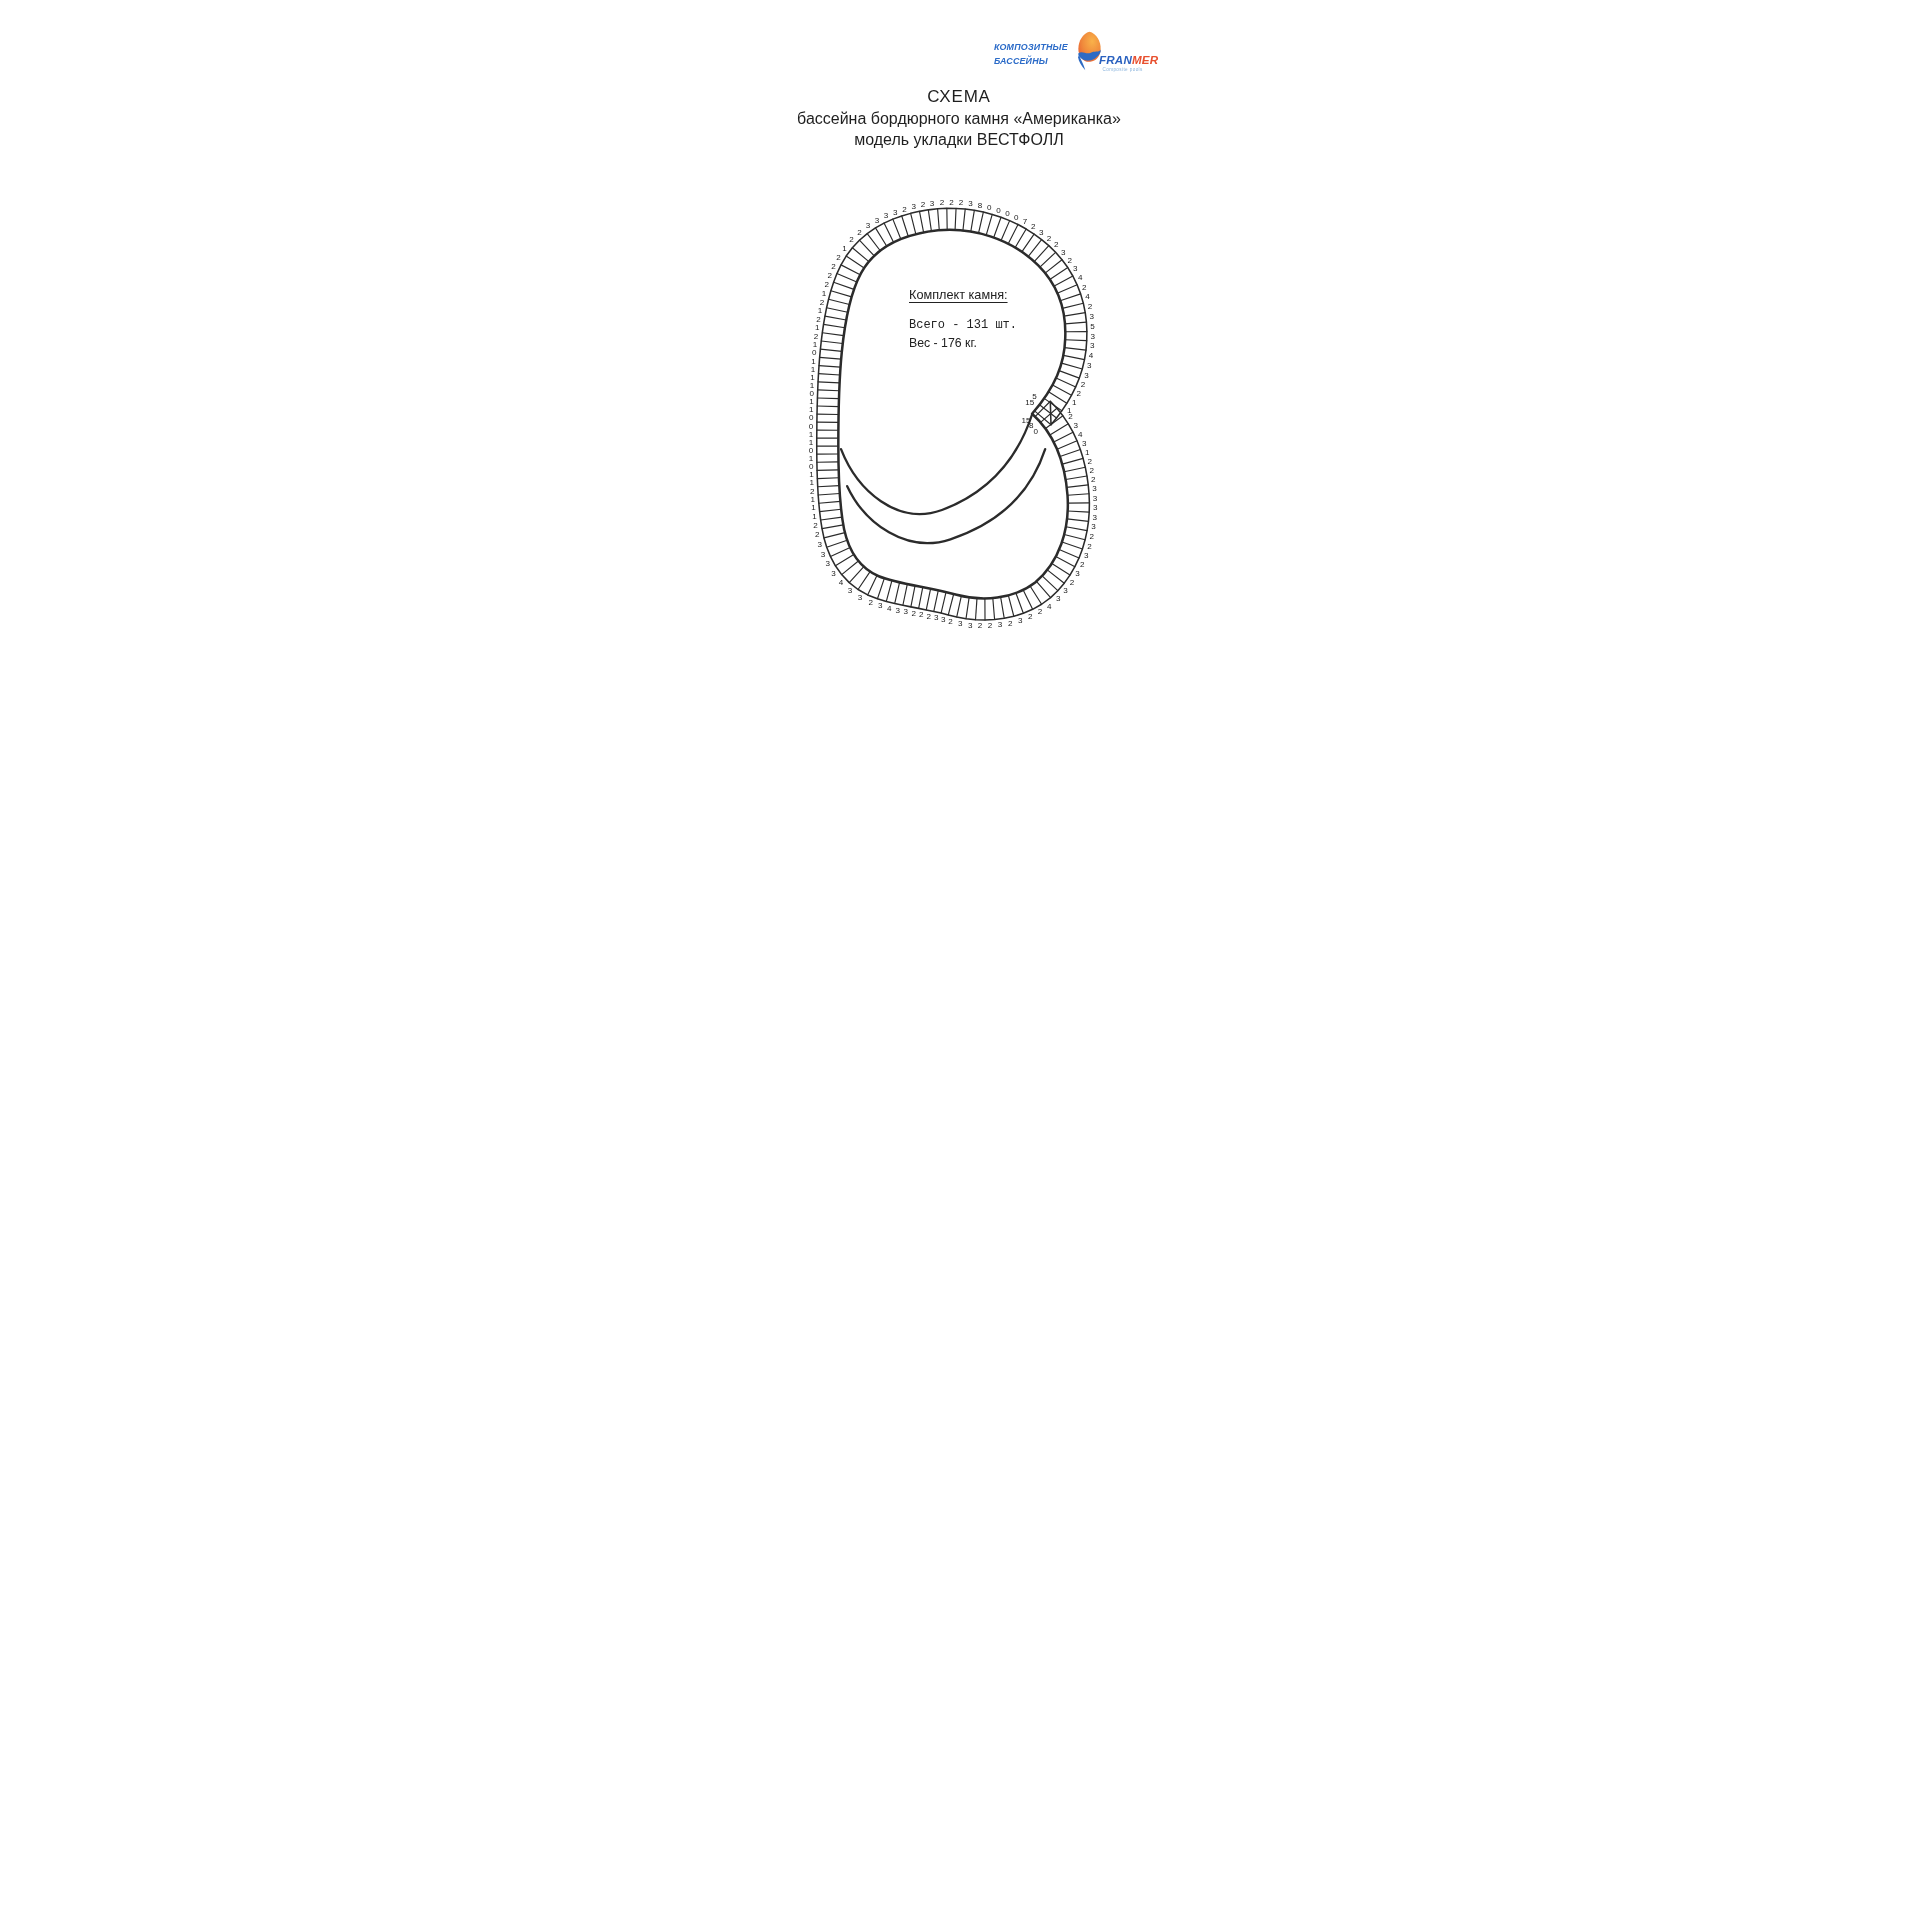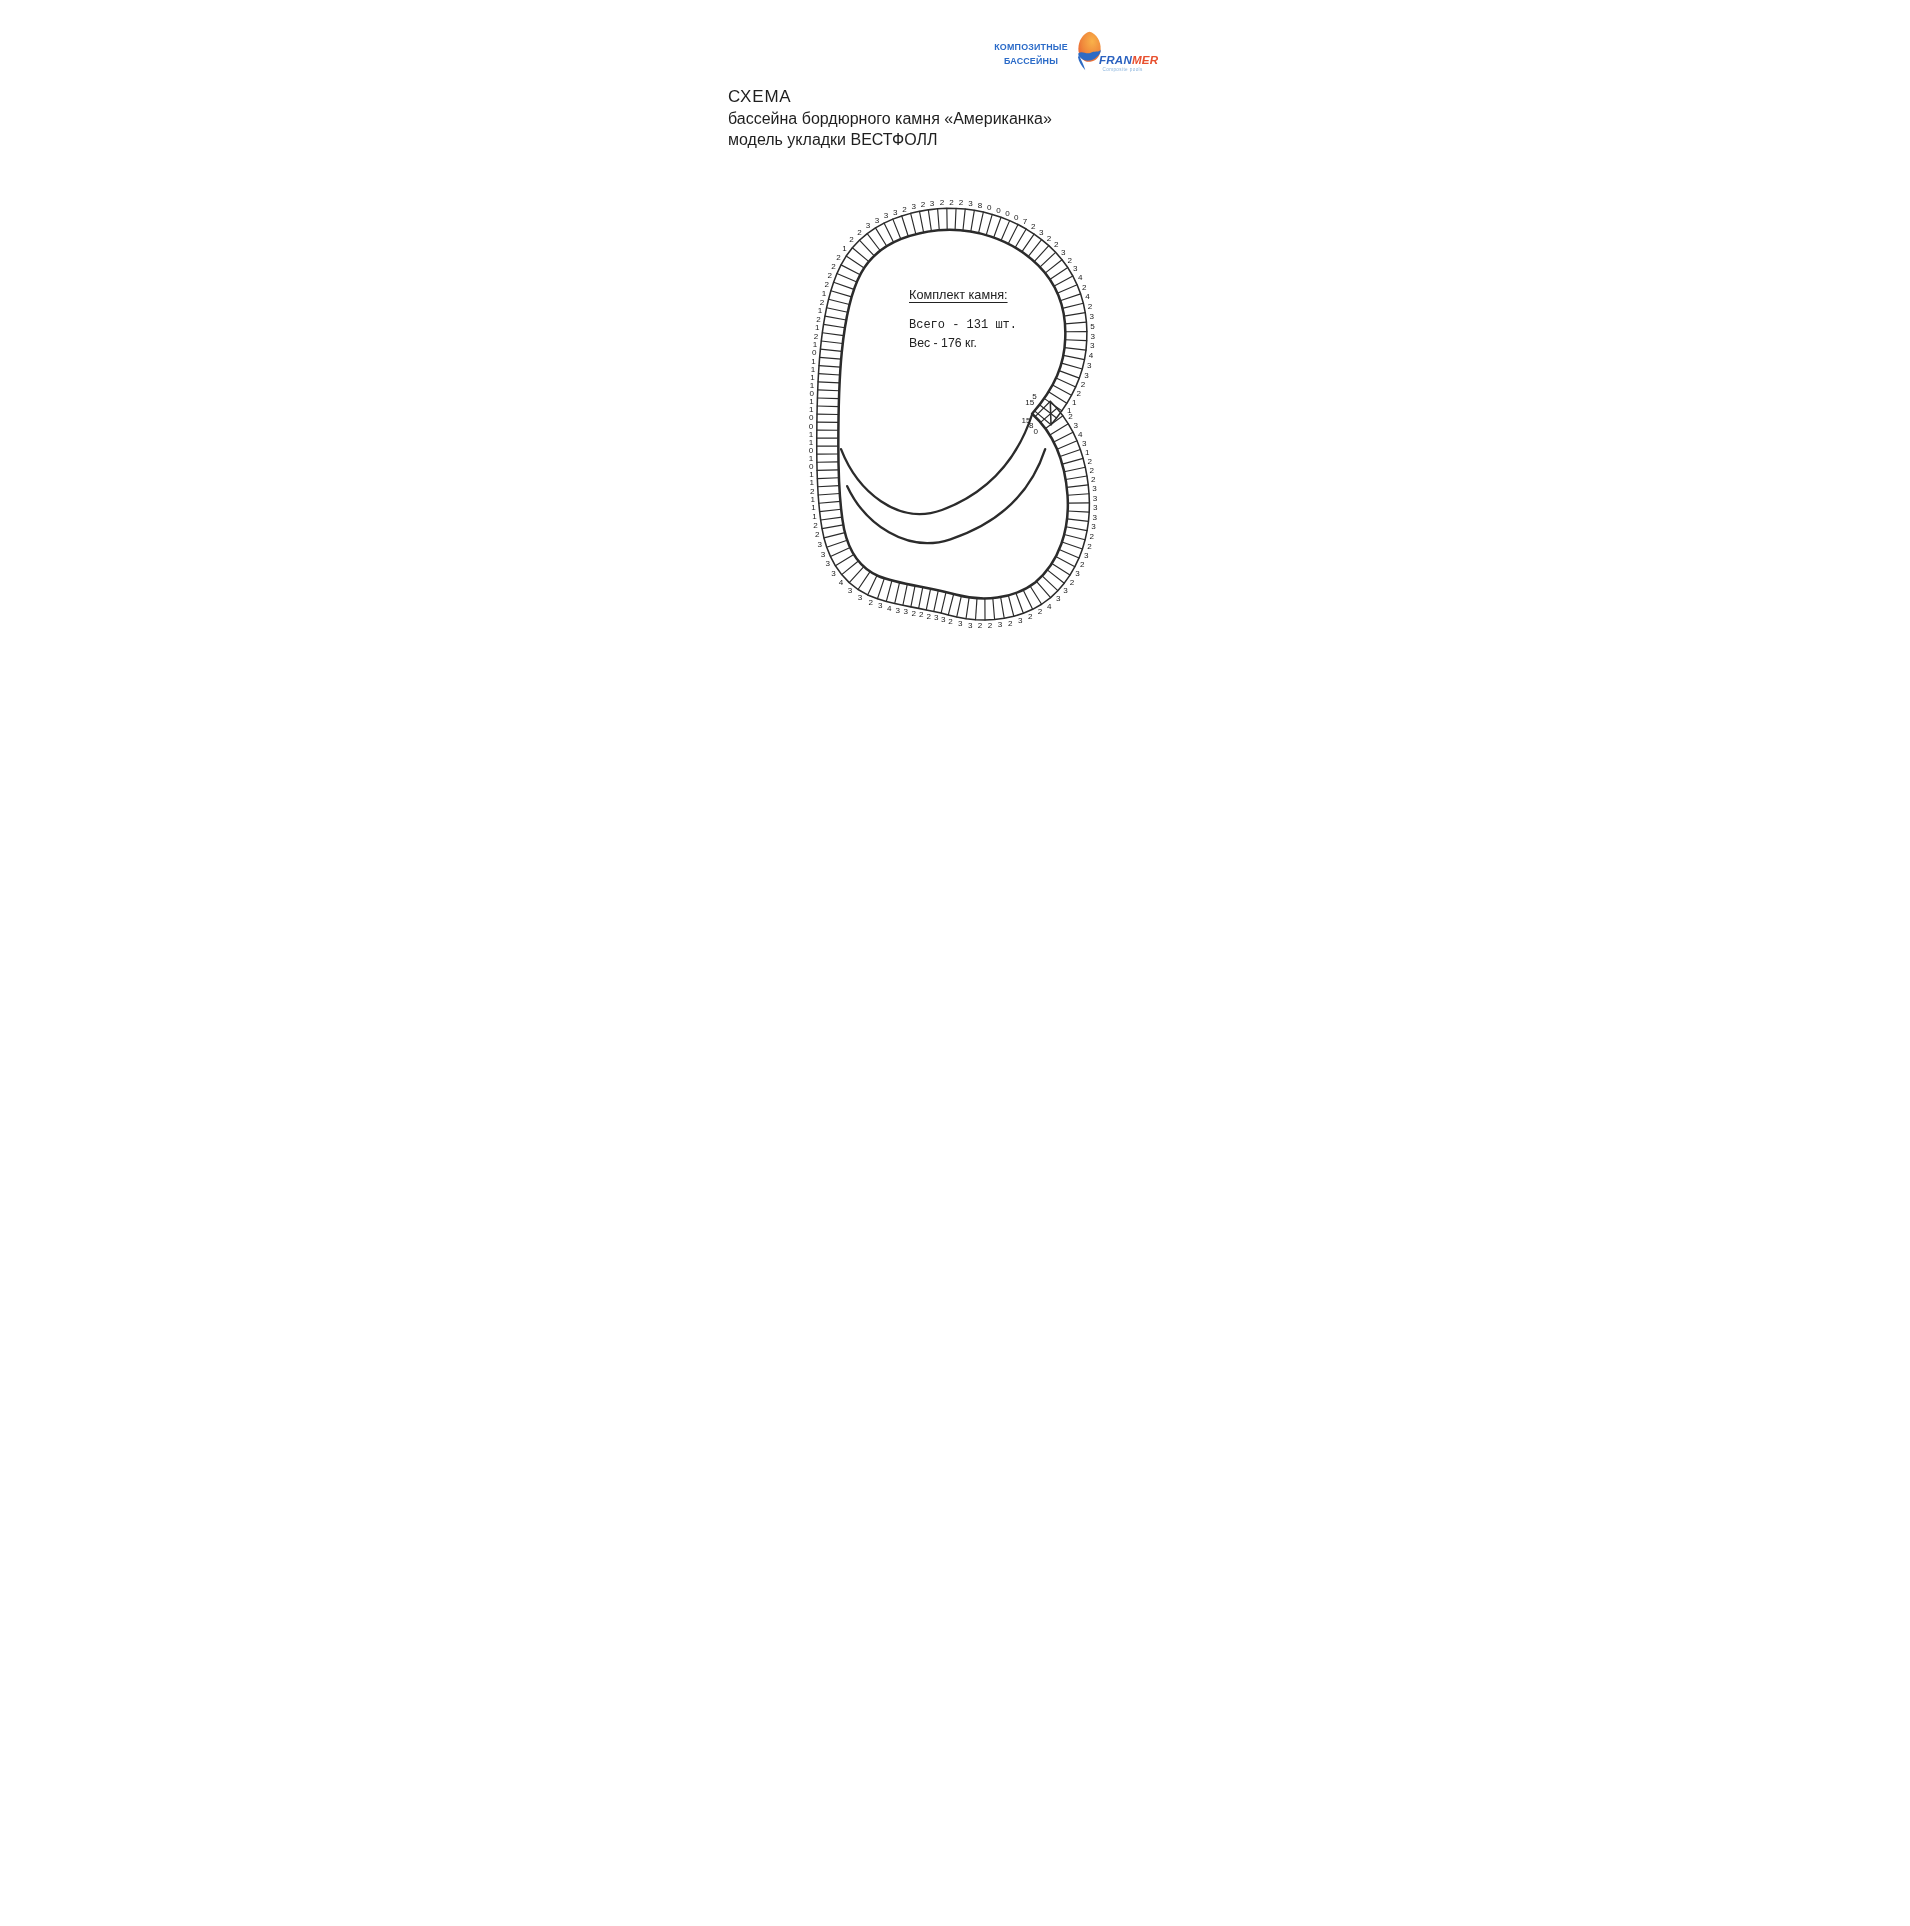--- a/index.html
+++ b/index.html
@@ -1,31 +1,31 @@
 <!DOCTYPE html>
 <html style="font-size:6.2px"><head>
 <meta charset="utf-8">
 <style>
   html,body{margin:0;padding:0;background:#ffffff;}
   .page{position:relative;width:478px;height:675px;margin:0 auto;background:#ffffff;
         font-family:"Liberation Sans", sans-serif;color:#222;overflow:hidden;}
 
   
   .logo-row{position:absolute;top:31px;right:37px;display:flex;align-items:flex-start;gap:6.2px;}
-  .logo-cyr{ text-align:center;font-weight:700;font-size:8.9px;line-height:1.6;
+  .logo-cyr{ text-align:left;font-weight:700;font-style:italic;font-size:8.9px;line-height:1.6;
              color:#2b6bc8;padding-top:8.5px;letter-spacing:0.2px;}
   .logo-mark{position:relative;width:83px;height:45px;}
   .logo-mark svg{position:absolute;left:0;top:0;}
   .brand{position:absolute;left:25px;top:21.6px;font-weight:700;font-style:italic;font-size:11.6px;letter-spacing:0.2px;white-space:nowrap;}
   .brand .b1{color:#2b62c0;}
   .brand .b2{color:#e8502f;}
   .brand-sub{position:absolute;left:28.5px;top:36px;font-size:4.6px;color:#8ab4dd;letter-spacing:0.4px;white-space:nowrap;}
 
   
-  .title-block{position:absolute;top:86px;left:12px;width:100%;text-align:left;color:#1f1f1f;}
+  .title-block{position:absolute;top:86px;left:4px;width:100%;text-align:center;color:#1f1f1f;}
   .title-line1{font-size:17px;letter-spacing:0.8px;line-height:1.3;}
   .title-line2,.title-line3{font-size:16px;line-height:1.32;}
 
   
   .diagram{position:absolute;left:91px;top:198px;width:293px;height:443px;}
   .diagram svg{display:block;width:293px;height:443px;}
   .stone-digit{font-family:"Liberation Sans", sans-serif;}
 
   .kit-list{position:absolute;left:102px;top:90px;width:127px;color:#222;}
   .kit-header{font-size:12.7px;text-decoration:underline;text-underline-offset:2.7px;

